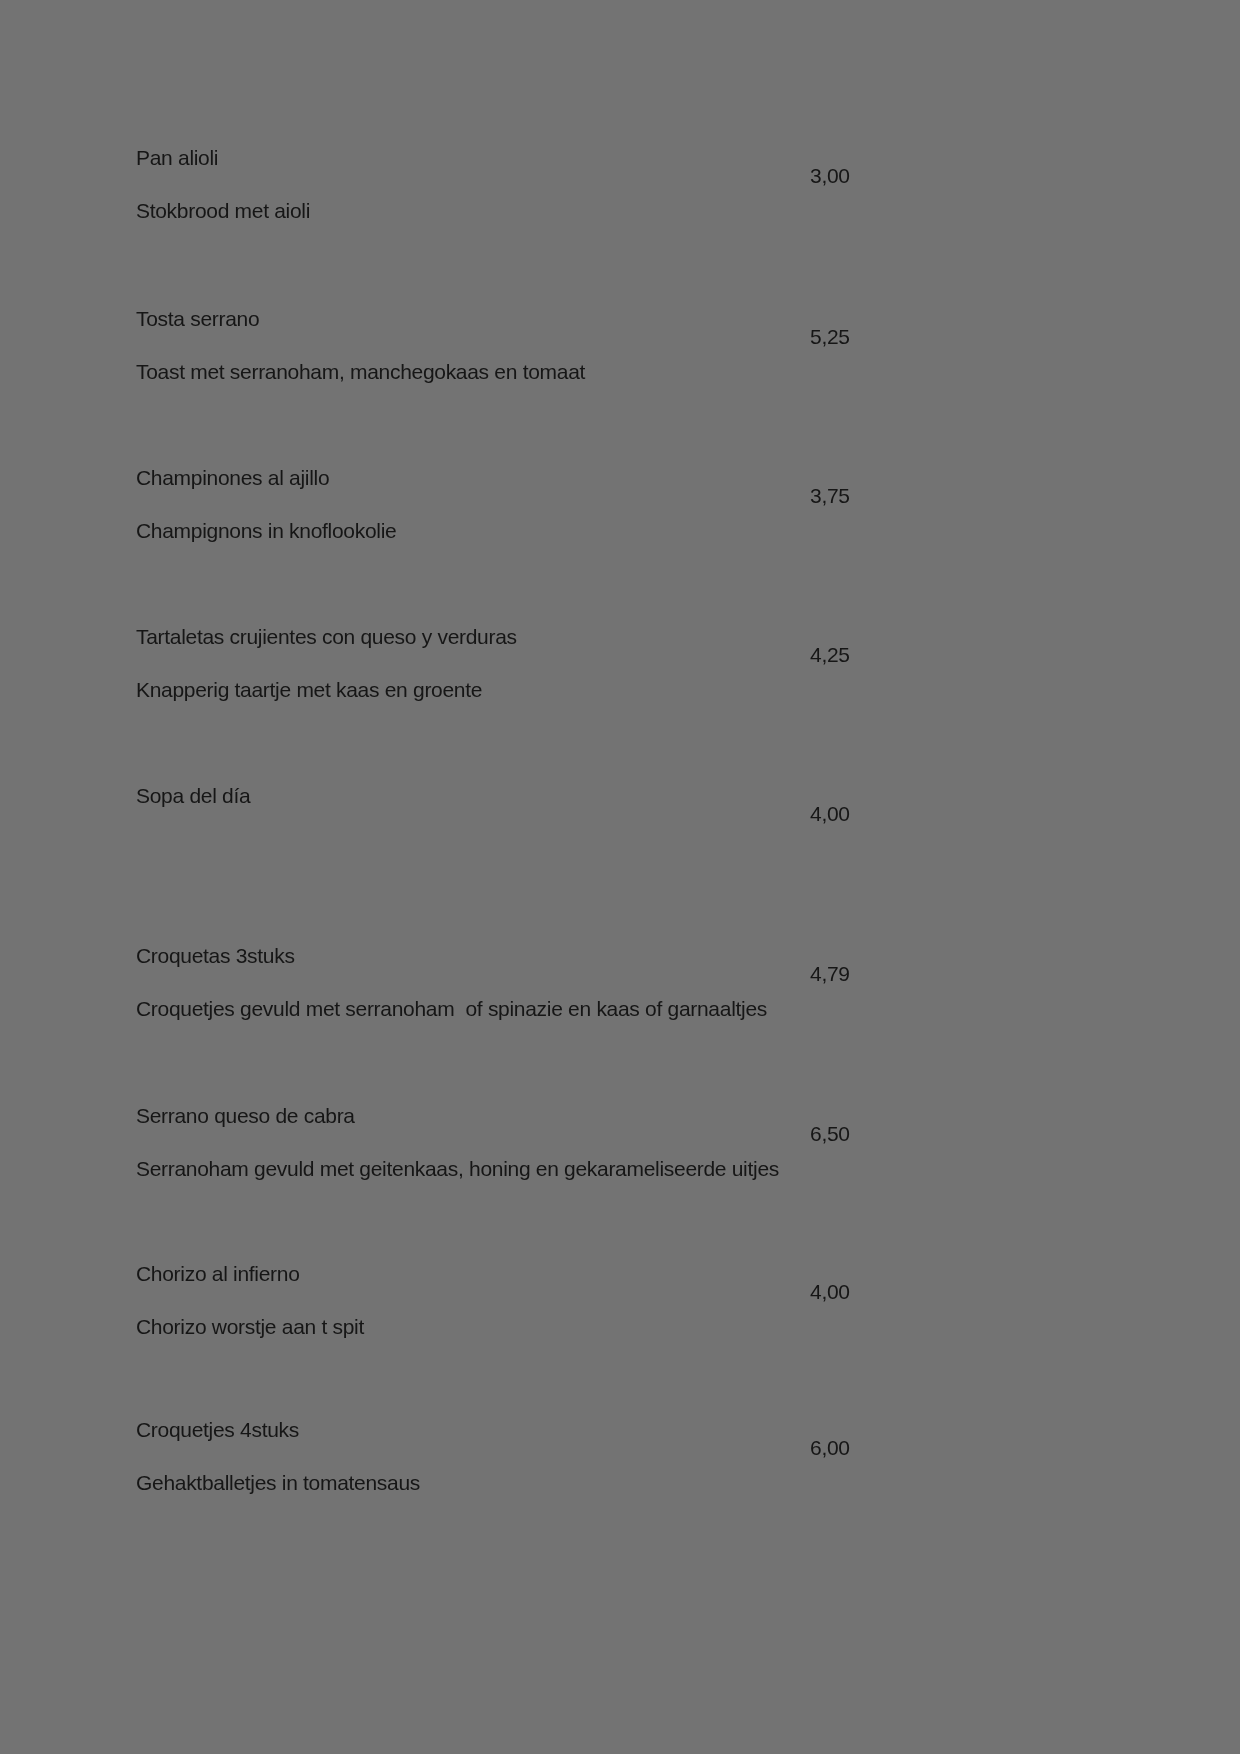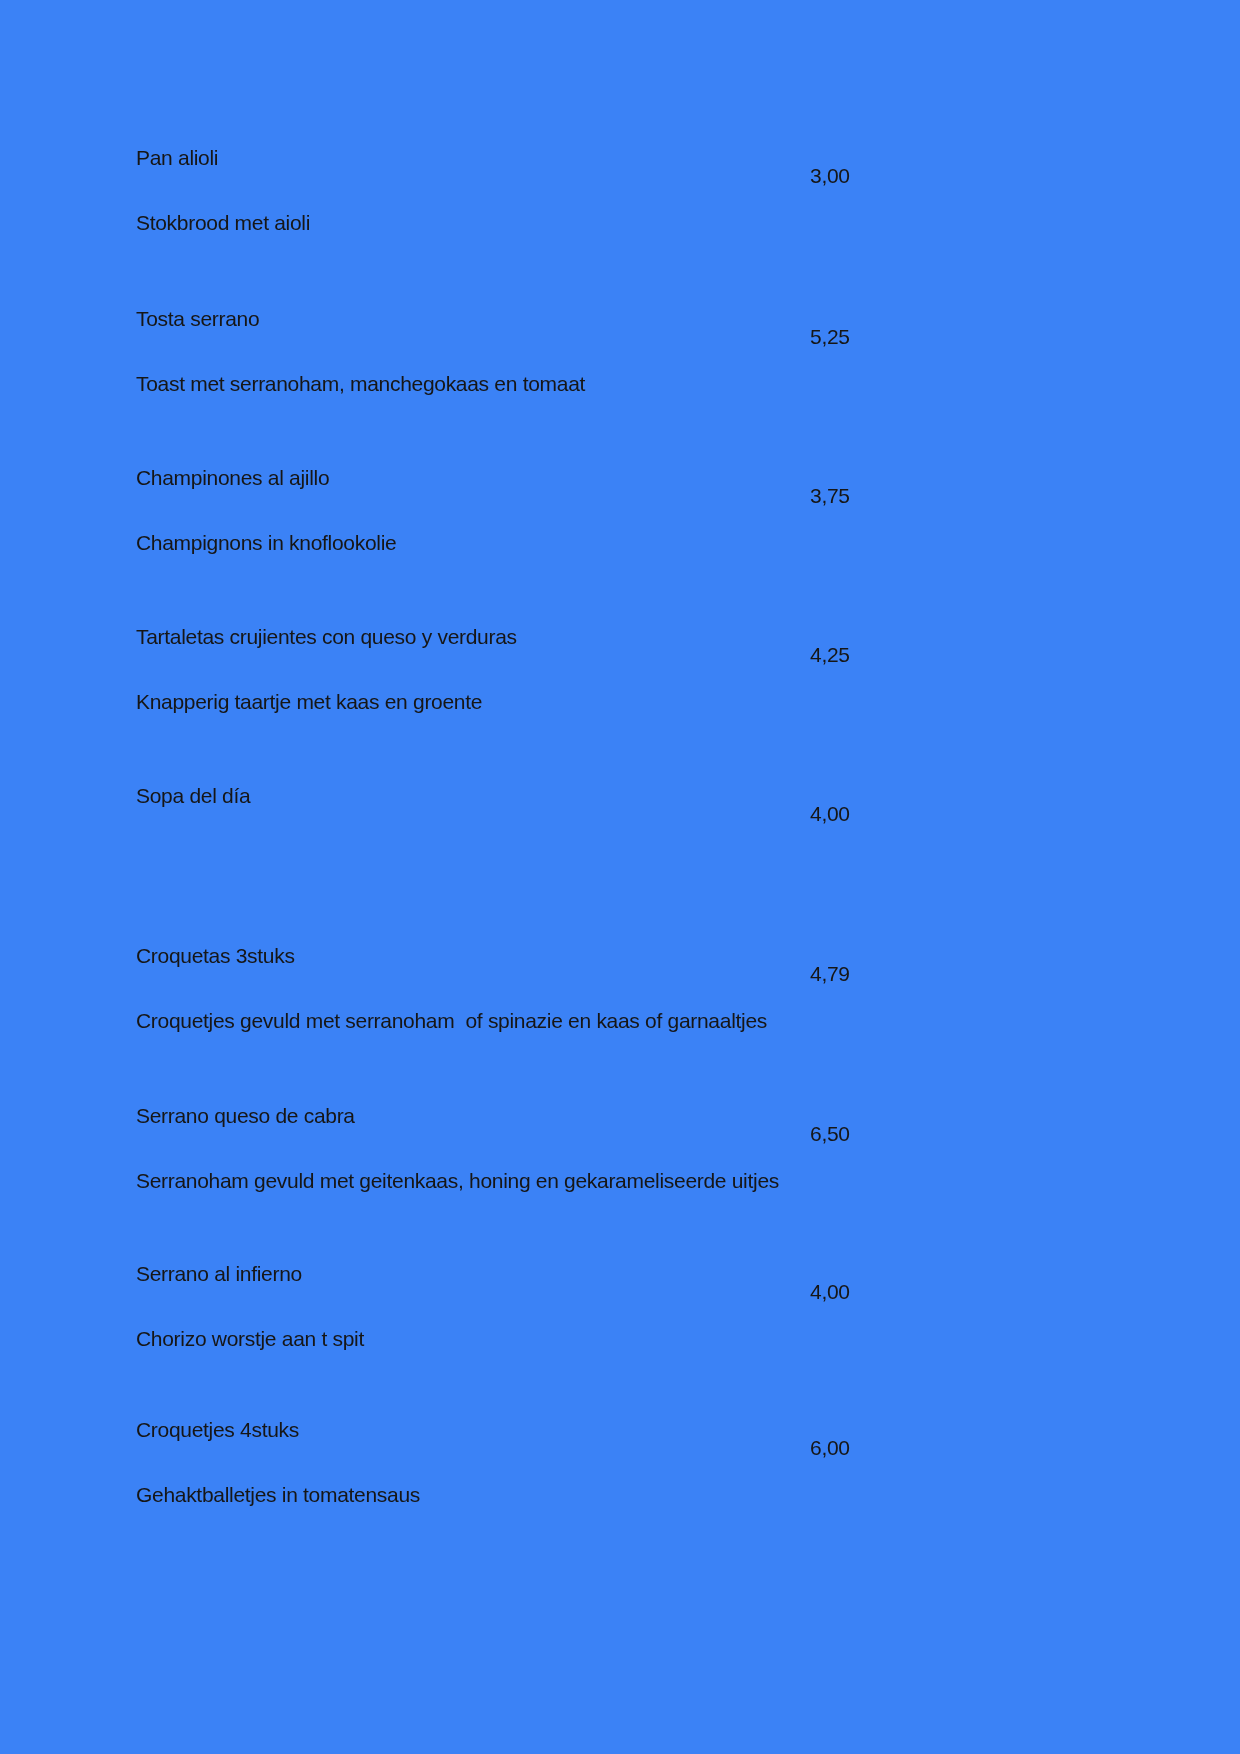--- a/index.html
+++ b/index.html
@@ -4,21 +4,21 @@
 <style>
   html, body {
     margin: 0;
     padding: 0;
     background: #ffffff;
   }
   .page {
     position: relative;
     width: 1240px;
     height: 1754px;
-    background: #3b82f6;
+    background: #737373;
     font-family: "Liberation Sans", "DejaVu Sans", sans-serif;
     color: #161616;
     overflow: hidden;
   }
   .menu-item {
     position: absolute;
     left: 136px;
     right: 40px;
   }
   .menu-item .row {
@@ -31,21 +31,21 @@
   }
   .menu-item .name {
     display: inline-block;
   }
   .menu-item .price {
     position: absolute;
     left: 674px;
     top: 18px;
   }
   .menu-item .desc {
-    margin-top: 44px;
+    margin-top: 32px;
     height: 21px;
     line-height: 21px;
     font-size: 21px;
     letter-spacing: -0.3px;
     white-space: pre-wrap;
   }
 </style>
 </head>
 <body>
 
@@ -101,21 +101,21 @@
   <div class="menu-item" style="top:1105px">
     <div class="row">
       <span class="name">Serrano queso de cabra</span>
       <span class="price">6,50</span>
     </div>
     <div class="desc">Serranoham gevuld met geitenkaas, honing en gekarameliseerde uitjes</div>
   </div>
 
   <div class="menu-item" style="top:1263px">
     <div class="row">
-      <span class="name">Serrano al infierno</span>
+      <span class="name">Chorizo al infierno</span>
       <span class="price">4,00</span>
     </div>
     <div class="desc">Chorizo worstje aan t spit</div>
   </div>
 
   <div class="menu-item" style="top:1419px">
     <div class="row">
       <span class="name">Croquetjes 4stuks</span>
       <span class="price">6,00</span>
     </div>

